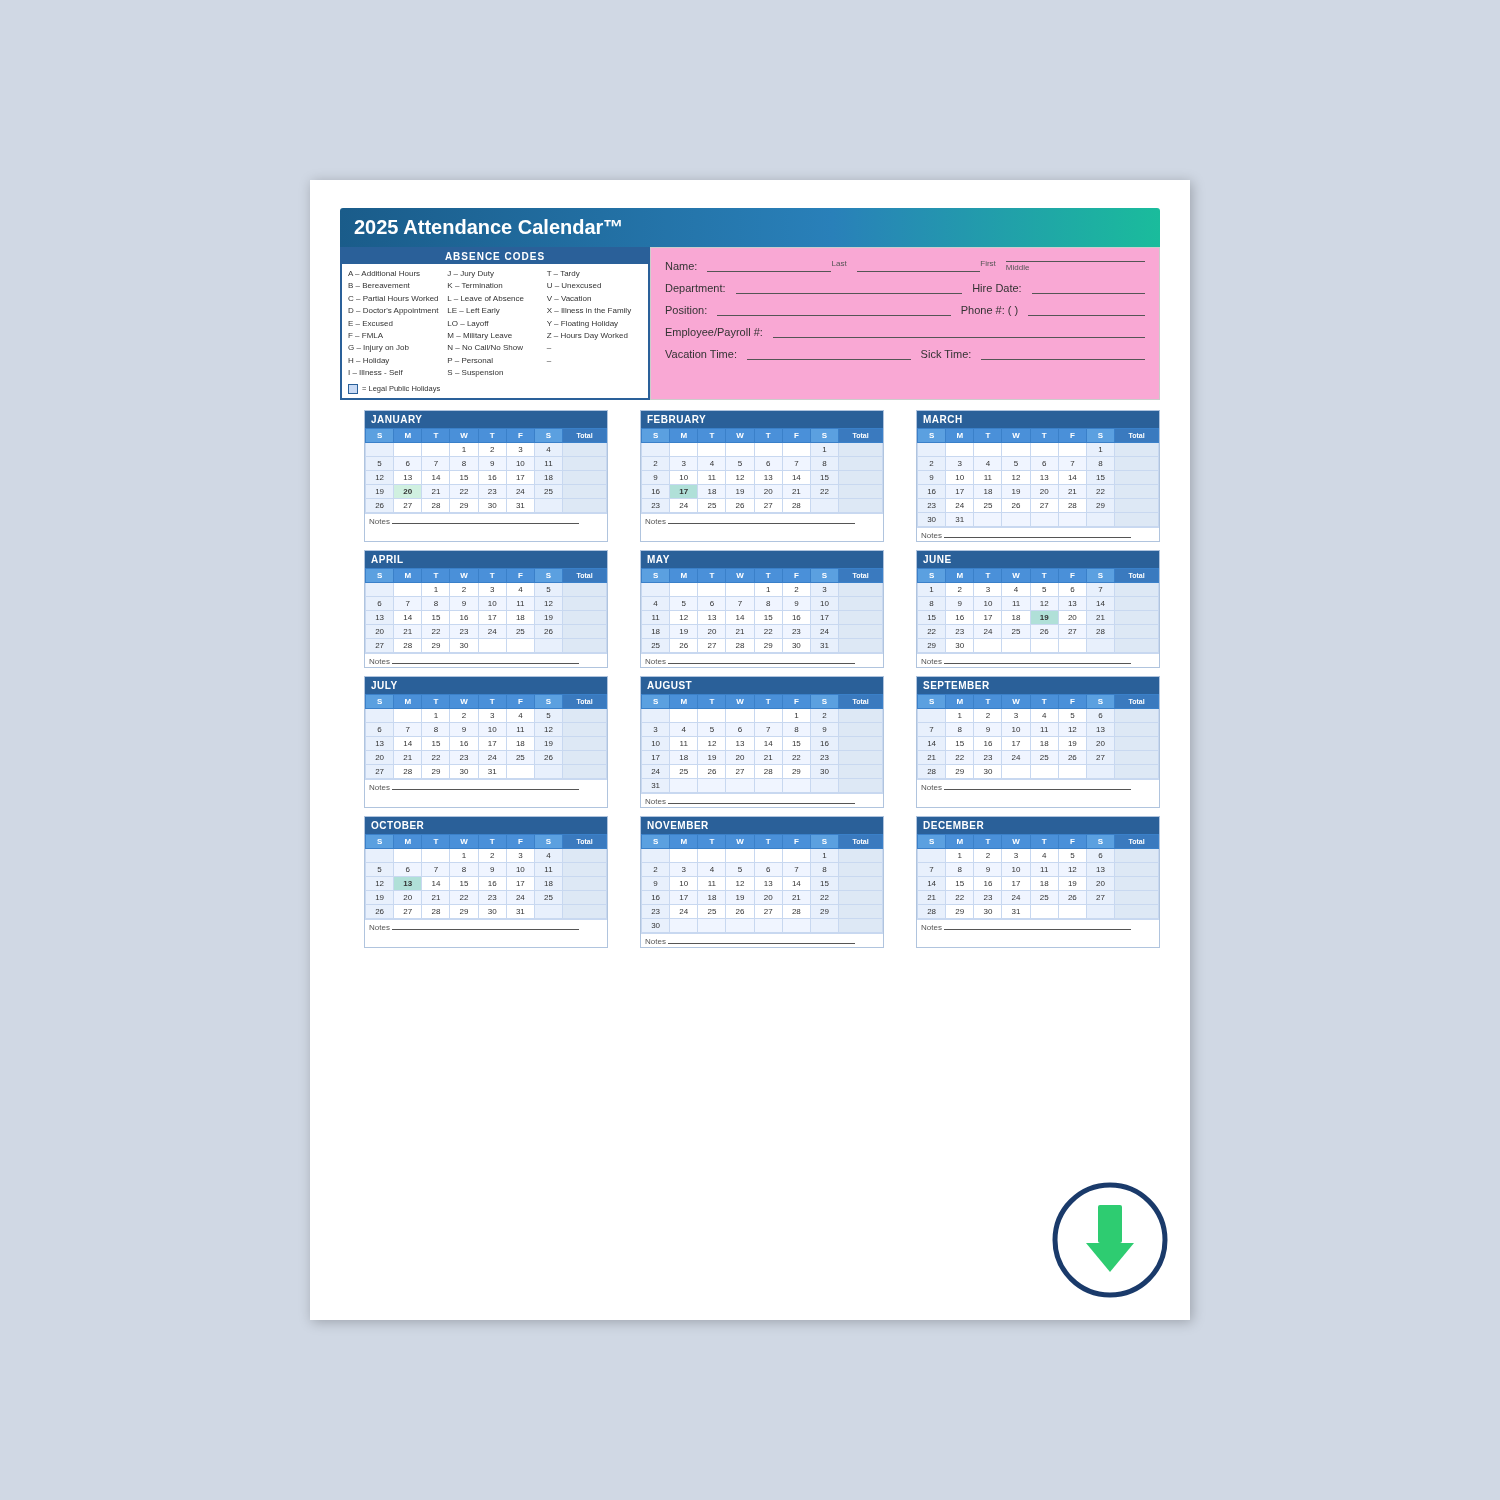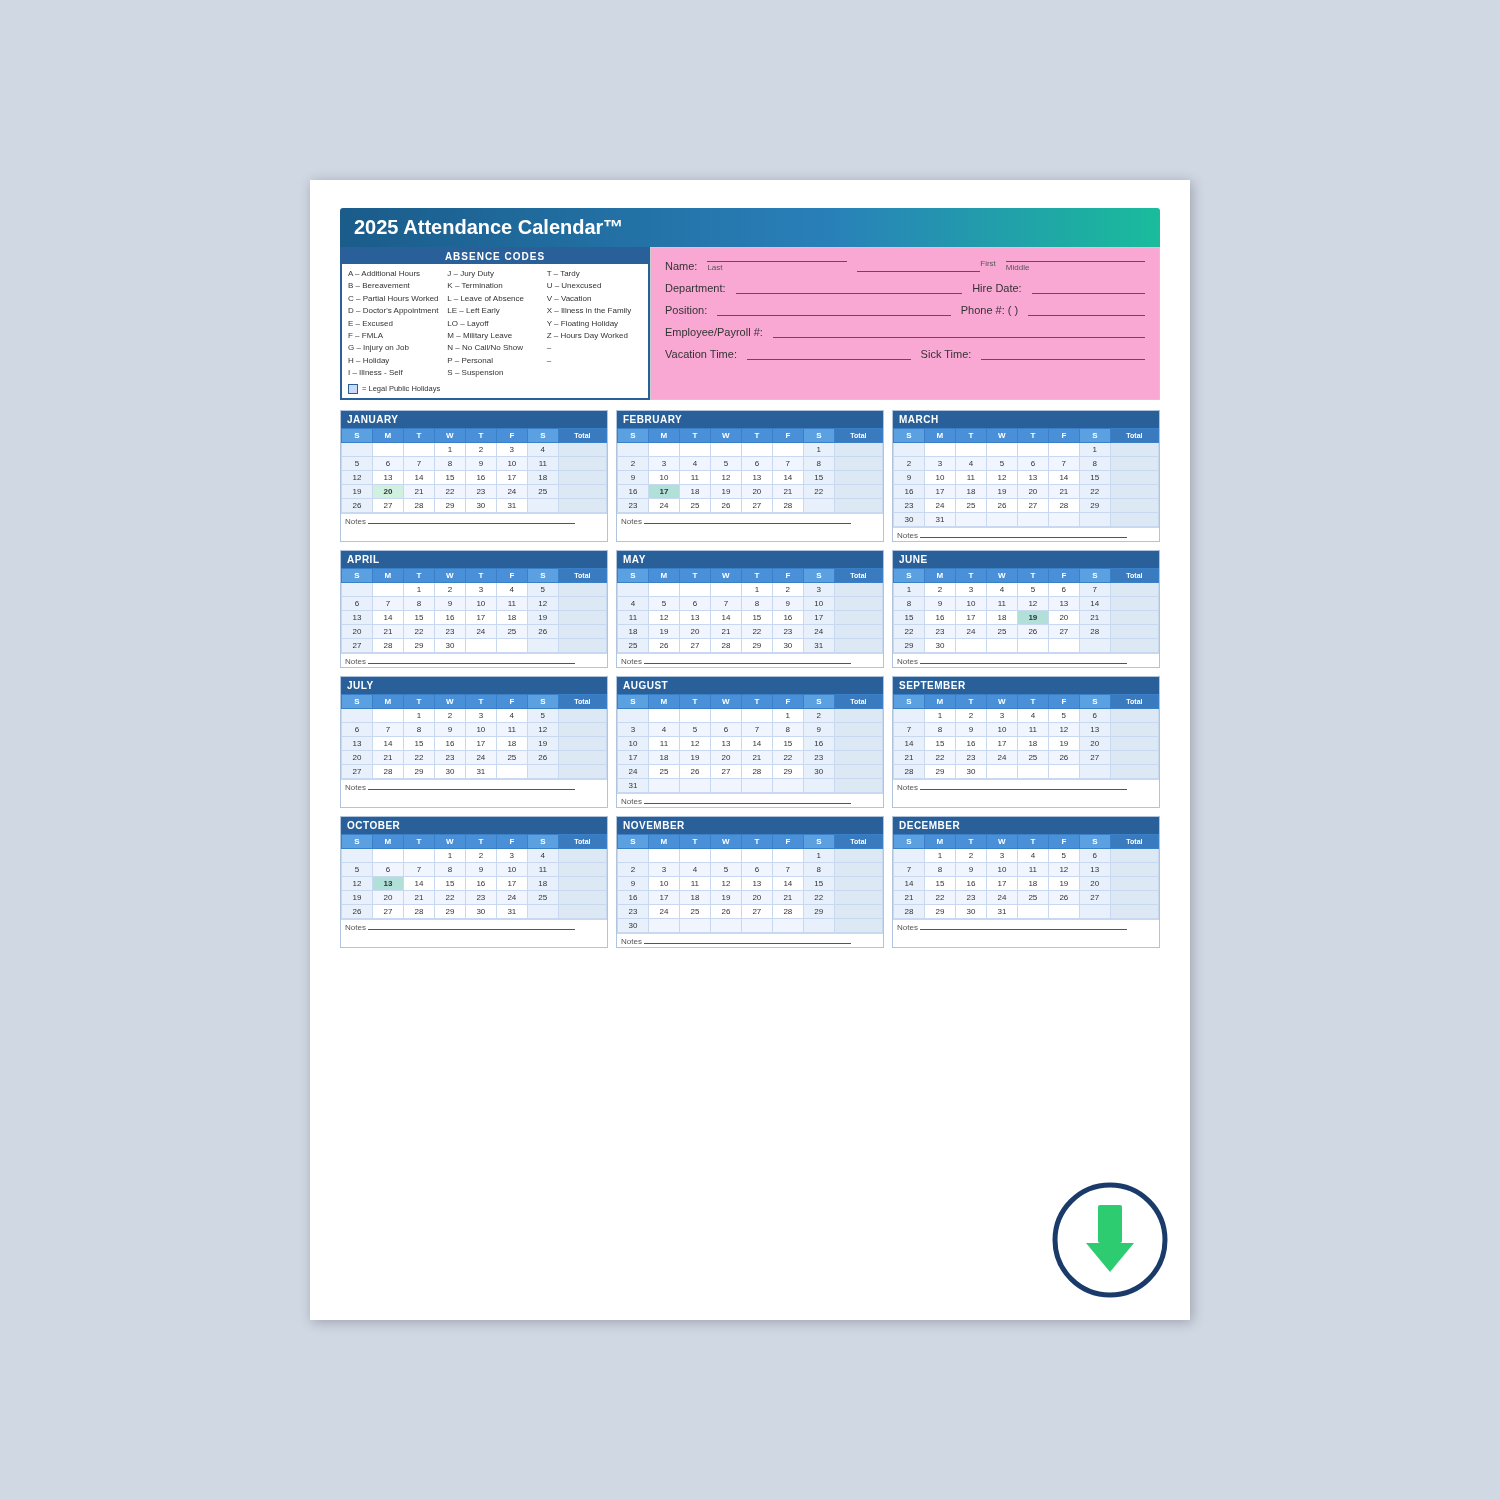--- a/index.html
+++ b/index.html
@@ -98,20 +98,21 @@
     }
     .info-line-sm { min-width: 50px; }
     
     .calendars-grid {
       display: grid;
       grid-template-columns: 1fr 1fr 1fr;
       gap: 8px 8px;
     }
     .month-block {
       border: 1px solid #b0c4de;
+      margin-left: 24px;
     }
     .month-header {
       background: #2a6099;
       color: white;
       font-size: 10px;
       font-weight: bold;
       padding: 3px 6px;
       letter-spacing: 0.5px;
     }
     .cal-table {
@@ -220,21 +221,21 @@
         </div>
       <div class="holiday-note">
         <span class="holiday-box"></span>
         <span>= Legal Public Holidays</span>
       </div>
     </div>
 
     <div class="employee-info">
       <div class="info-row">
         <label>Name:</label>
-        <div style="flex:1; display:flex; flex-direction:column;">
+        <div style="flex:1; display:flex; flex-direction:row;">
           <div class="info-line"></div>
           <div style="font-size:8px; color:#555; margin-top:1px;">Last</div>
         </div>
         <div style="flex:1; display:flex; ">
           <div class="info-line"></div>
           <div style="font-size:8px; color:#555; margin-top:1px;">First</div>
         </div>
         <div style="flex:1; display:flex; flex-direction:column;">
           <div class="info-line"></div>
           <div style="font-size:8px; color:#555; margin-top:1px;">Middle</div>

